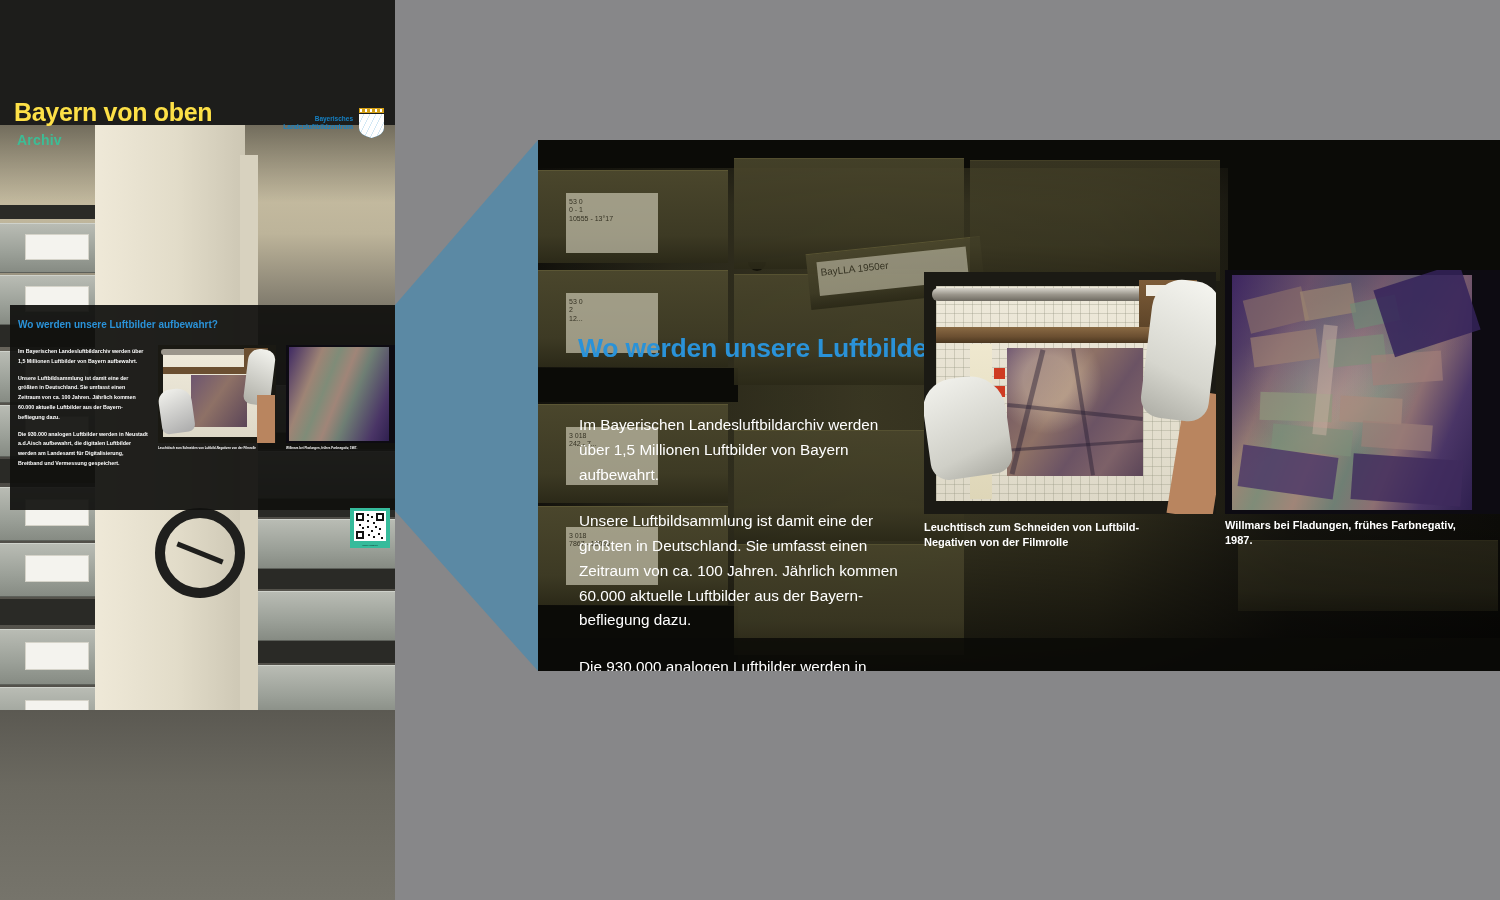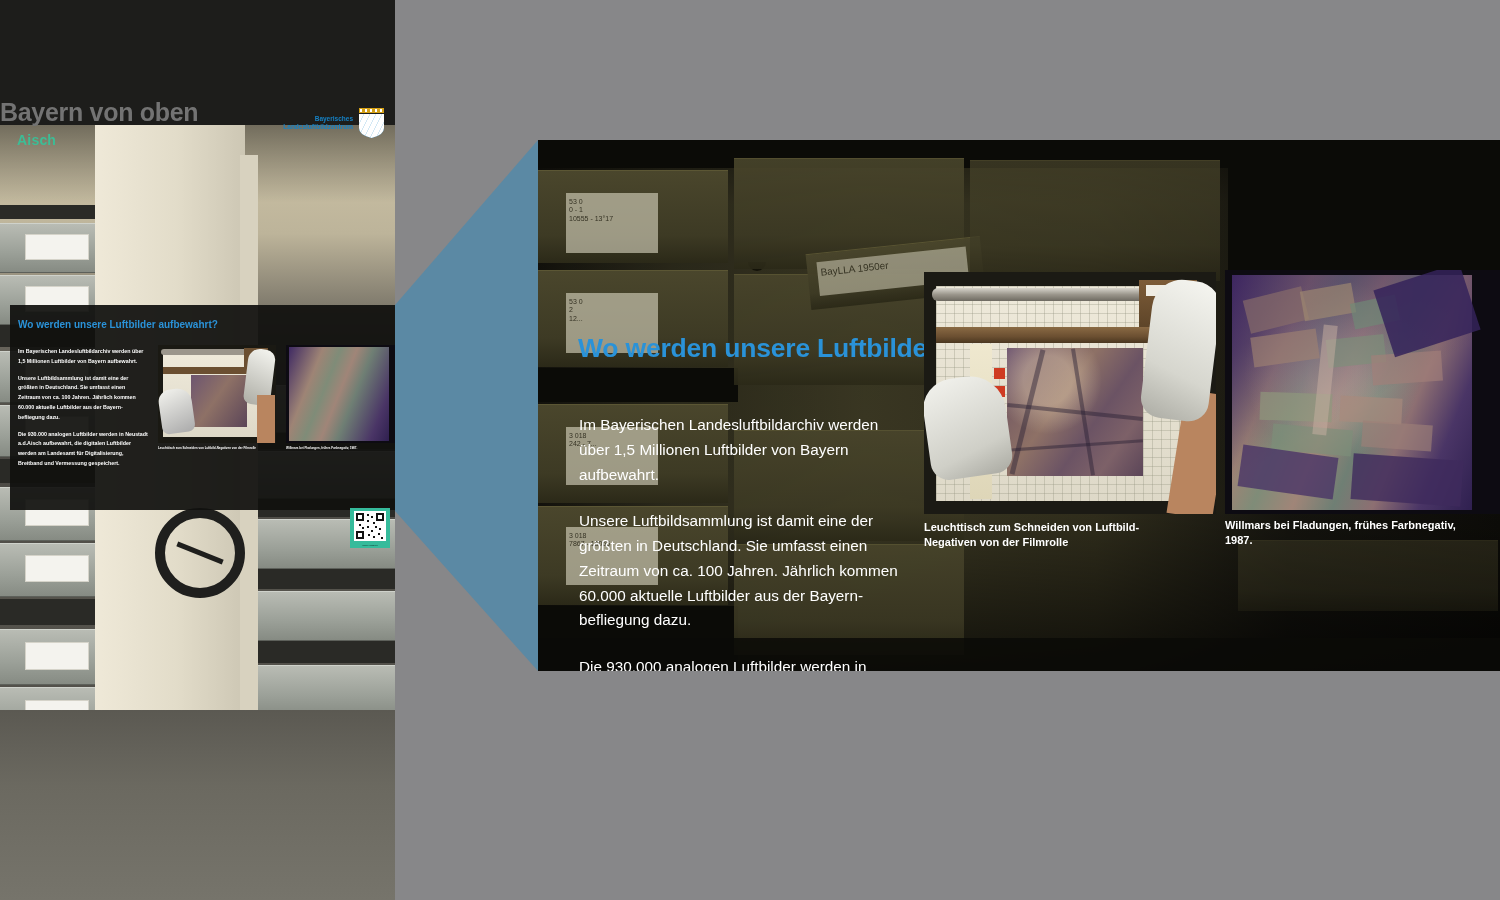--- a/index.html
+++ b/index.html
@@ -14,22 +14,22 @@
   
   #poster{
     position:absolute;left:0;top:0;width:395px;height:900px;
     overflow:hidden;background:#1d1d1b;
   }
   #poster-header{
     position:absolute;left:0;top:40px;width:395px;height:85px;
     background:#1d1d1b;z-index:6;
   }
   #poster-title{
-    position:absolute;left:0;top:58px;
-    font-size:25px;font-weight:bold;color:#737373;letter-spacing:-0.3px;
+    position:absolute;left:14px;top:58px;
+    font-size:25px;font-weight:bold;color:#fde047;letter-spacing:-0.3px;
   }
   #poster-subtitle{
     position:absolute;left:17px;top:92px;
     font-size:14px;font-weight:bold;color:#3cbd96;letter-spacing:0.2px;
   }
   #logo-wrap{
     position:absolute;right:10px;top:68px;display:flex;align-items:center;gap:5px;
   }
   #logo-text{
     font-size:6.5px;font-weight:bold;color:#1581c4;line-height:1.25;text-align:right;
@@ -294,21 +294,21 @@
       <div class="qrpx" style="left:24px;top:22px;width:2px;height:2px;"></div>
       <div class="qrpx" style="left:27px;top:26px;width:2px;height:2px;"></div>
       <div class="qrpx" style="left:5px;top:13px;width:2px;height:2px;"></div>
       <div class="qrpx" style="left:8px;top:16px;width:2px;height:2px;"></div>
     </div>
     <div class="qr-cap">mehr erfahren</div>
   </div>
 
   <div id="poster-header">
     <div id="poster-title">Bayern von oben</div>
-    <div id="poster-subtitle">Aisch</div>
+    <div id="poster-subtitle">Archiv</div>
     <div id="logo-wrap">
       <div id="logo-text"><span>Bayerisches</span><br><span>Landesluftbildzentrum</span></div>
       <div id="logo-crest">
         <svg width="27" height="30" viewBox="0 0 27 30">
           <rect x="1" y="0" width="25" height="5" fill="#d4a017"></rect>
           <rect x="2" y="1" width="2" height="3" fill="#fff"></rect>
           <rect x="7" y="1" width="2" height="3" fill="#fff"></rect>
           <rect x="12" y="1" width="2" height="3" fill="#fff"></rect>
           <rect x="17" y="1" width="2" height="3" fill="#fff"></rect>
           <rect x="22" y="1" width="2" height="3" fill="#fff"></rect>

